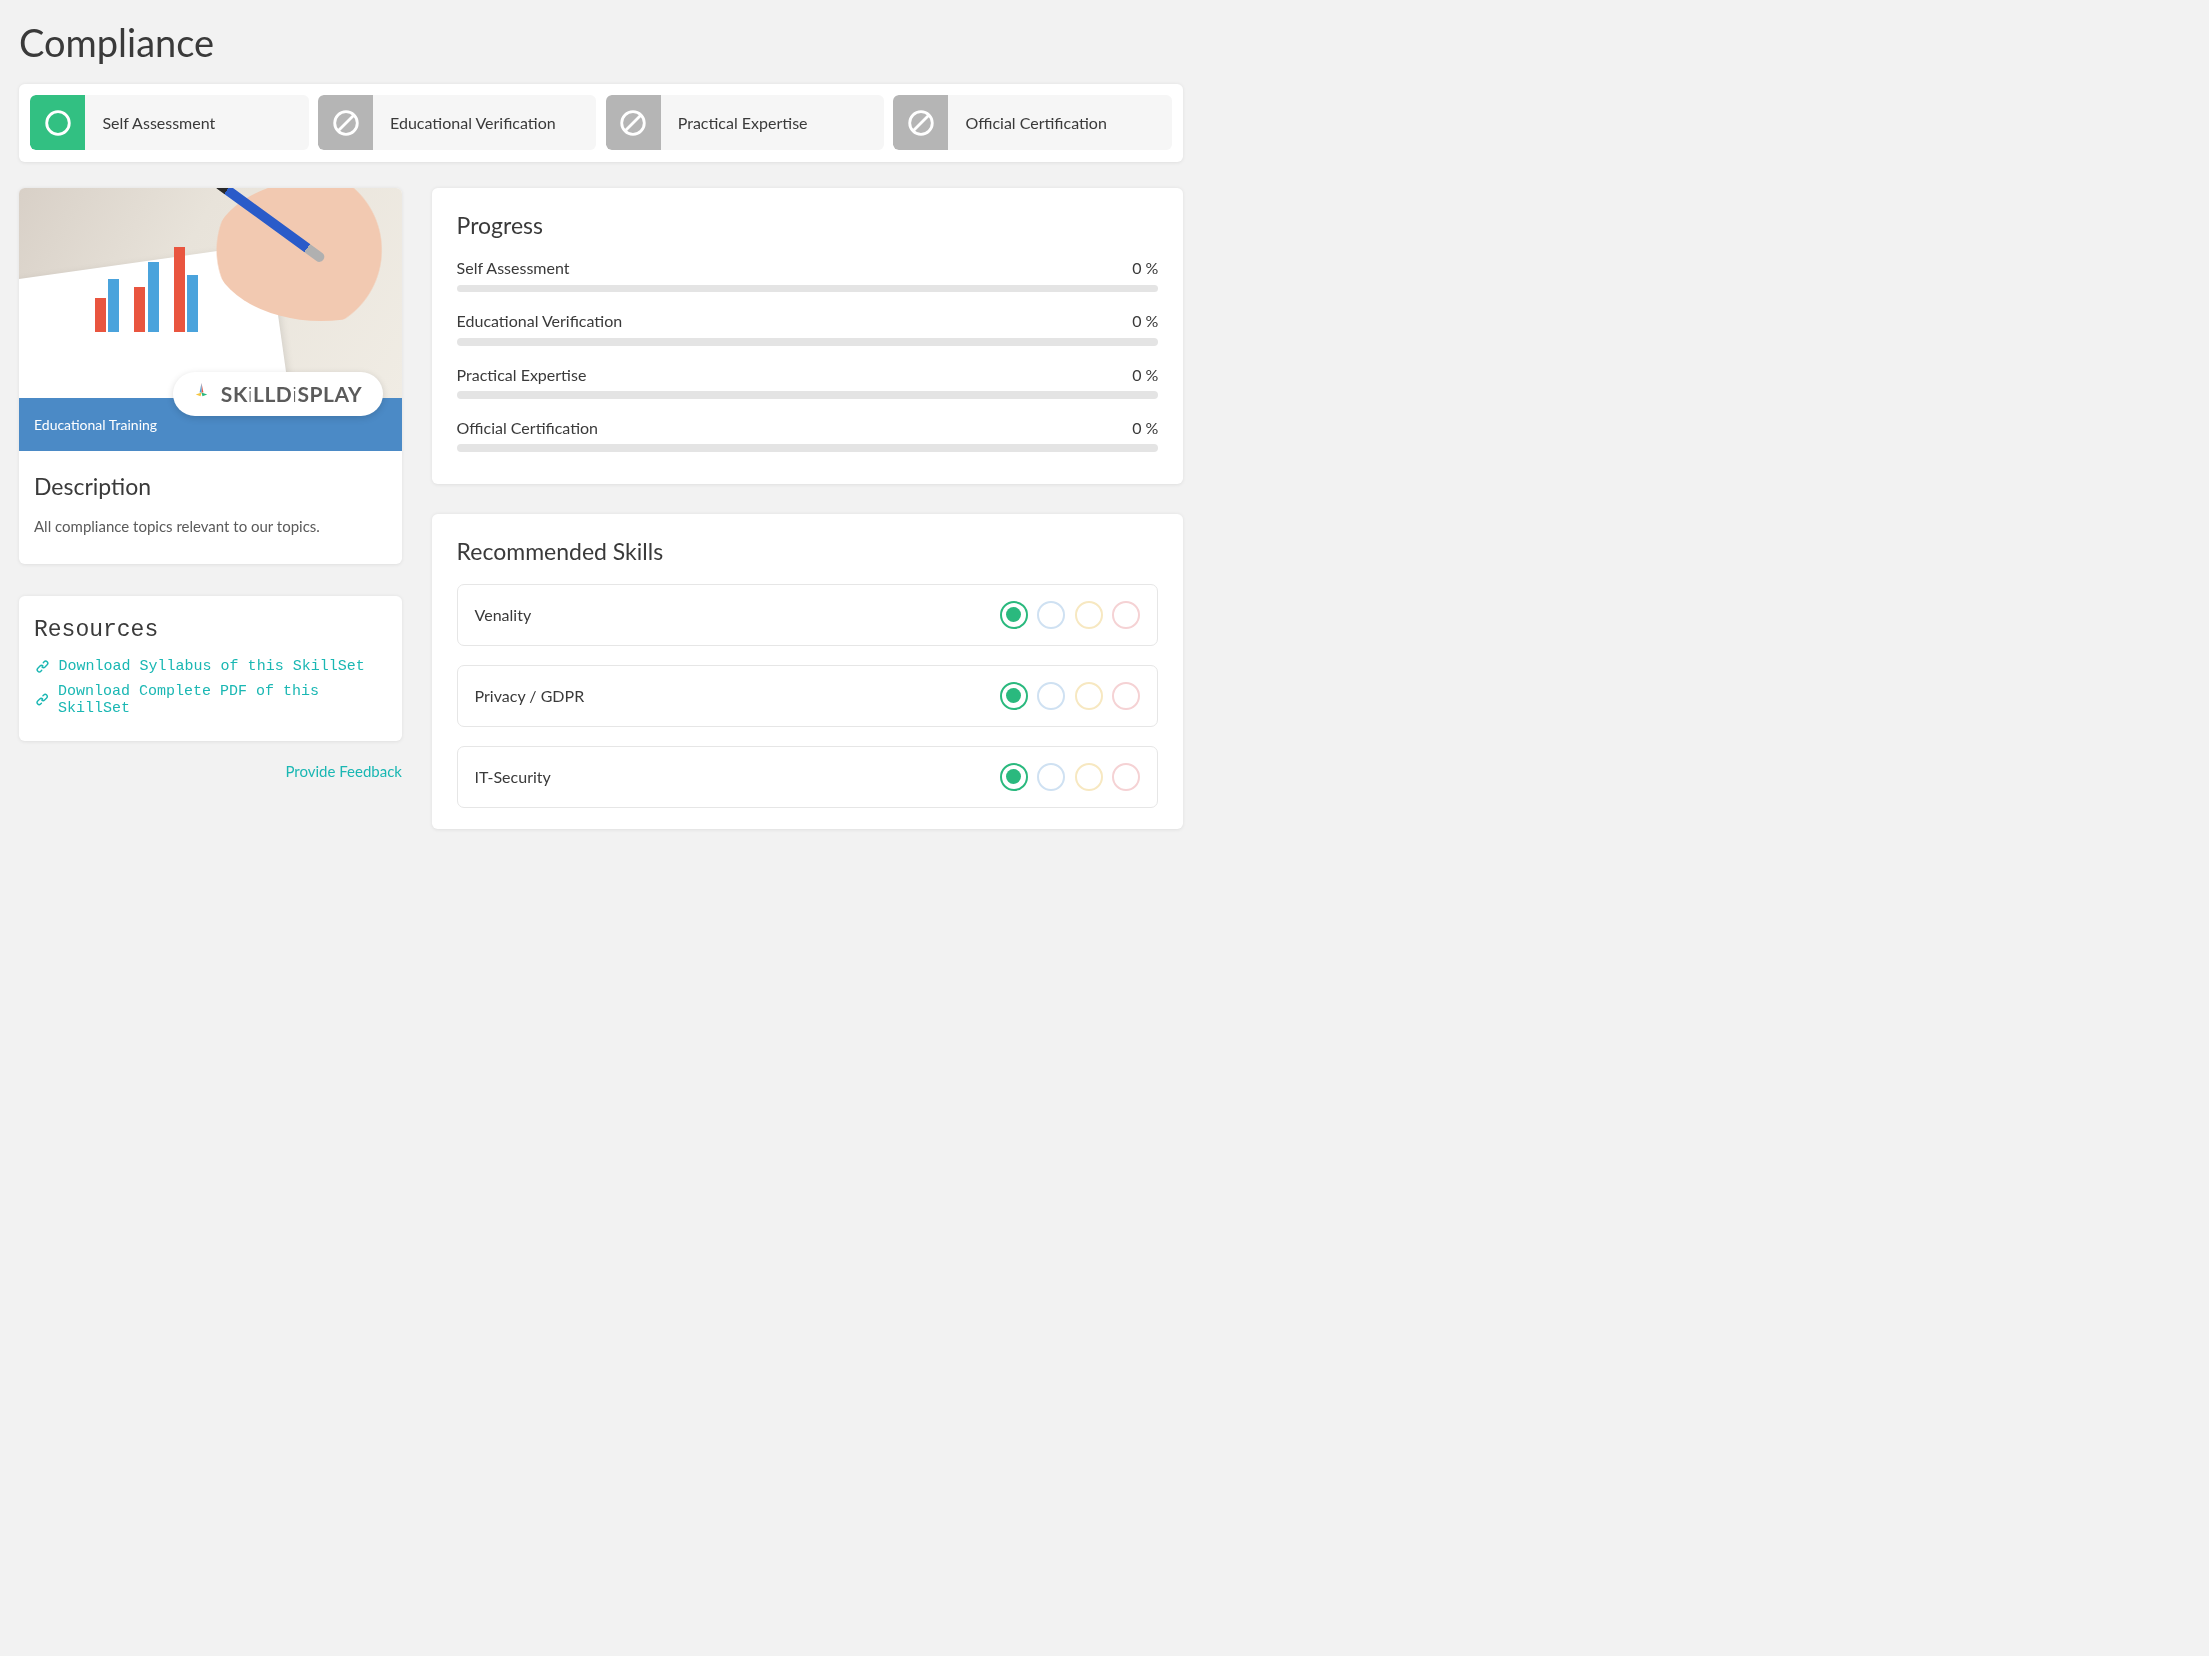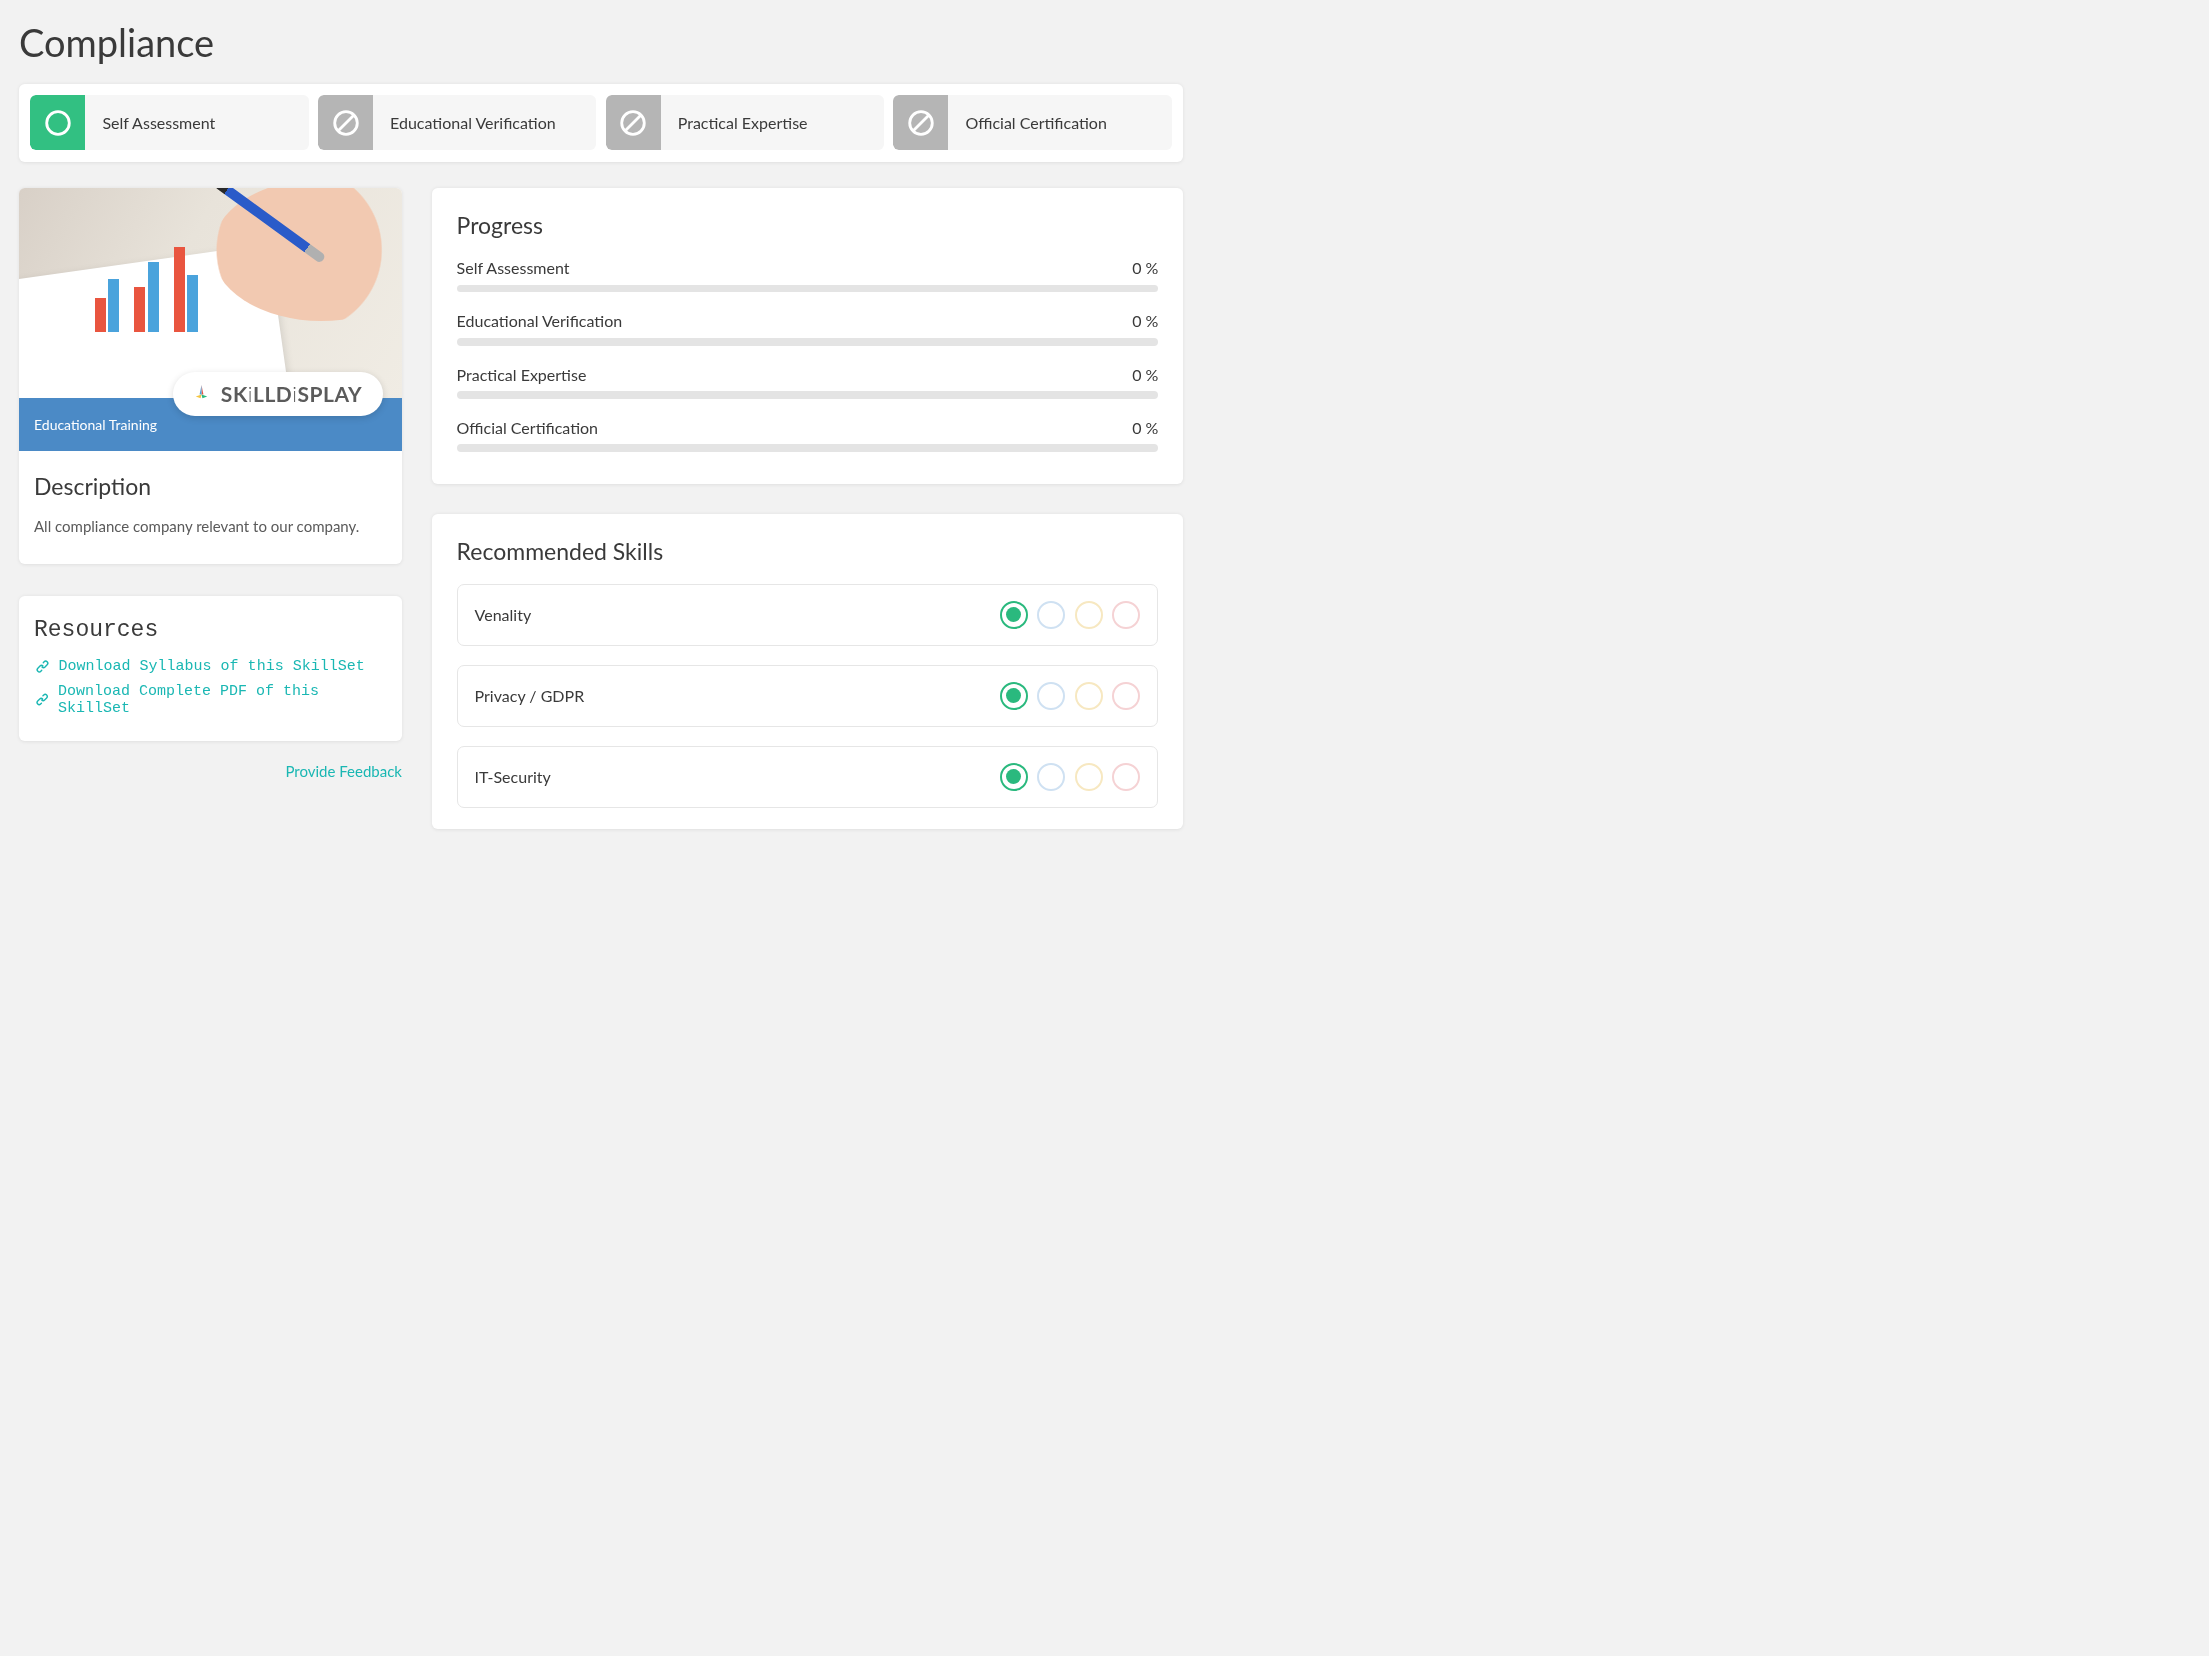--- a/index.html
+++ b/index.html
@@ -100,21 +100,21 @@
     position:relative;
   }
   .brand-pill {
     position:absolute;
     right:19px;
     top:-26.5px;
     background:#fff;
     border-radius:945px;
     padding:9.5px 21px 9.5px 17px;
     display:flex;
-    align-items:flex-end;
+    align-items:flex-start;
     gap:7.6px;
     box-shadow:0 1.9px 7.6px rgba(0,0,0,0.15);
   }
   .brand-pill .brand-text{
     font-size:21px;
     letter-spacing:0.5px;
     color:#5b5b5b;
   }
   .brand-pill .brand-text .thin{font-weight:300;}
   .brand-pill .brand-text .bold{font-weight:700;}
@@ -233,21 +233,21 @@
             <path d="M12 2 L14 12 L12 12 Z" fill="#e9553f"></path>
             <path d="M12 2 L10 12 L12 12 Z" fill="#4aa3dc"></path>
             <path d="M6 14 L12 12 L11 16 Z" fill="#f4c542"></path>
             <path d="M18 14 L12 12 L13 16 Z" fill="#2ab97e"></path>
           </svg>
           <span class="brand-text"><span class="bold">SK</span><span class="thin">i</span><span class="bold">LLD</span><span class="thin">i</span><span class="bold">SPLAY</span></span>
         </div>
       </div>
       <div class="training-body">
         <h2>Description</h2>
-        <p>All compliance company relevant to our company.</p>
+        <p>All compliance topics relevant to our topics.</p>
       </div>
     </div>
 
     <div class="card resources-card">
       <h2>Resources</h2>
       <a class="resource-link">
         <svg width="17" height="17" viewBox="0 0 24 24">
             <path fill="#1ab7b3" d="M10.6 13.4a4 4 0 0 0 5.66 0l3-3a4 4 0 1 0-5.66-5.66l-1.2 1.2a1 1 0 0 0 1.42 1.42l1.2-1.2a2 2 0 1 1 2.83 2.83l-3 3a2 2 0 0 1-2.83 0 1 1 0 1 0-1.42 1.41zm2.8-2.8a4 4 0 0 0-5.66 0l-3 3a4 4 0 1 0 5.66 5.66l1.2-1.2a1 1 0 0 0-1.42-1.42l-1.2 1.2a2 2 0 1 1-2.83-2.83l3-3a2 2 0 0 1 2.83 0 1 1 0 0 0 1.42-1.41z"></path>
           </svg>
         <span>Download Syllabus of this SkillSet</span>

